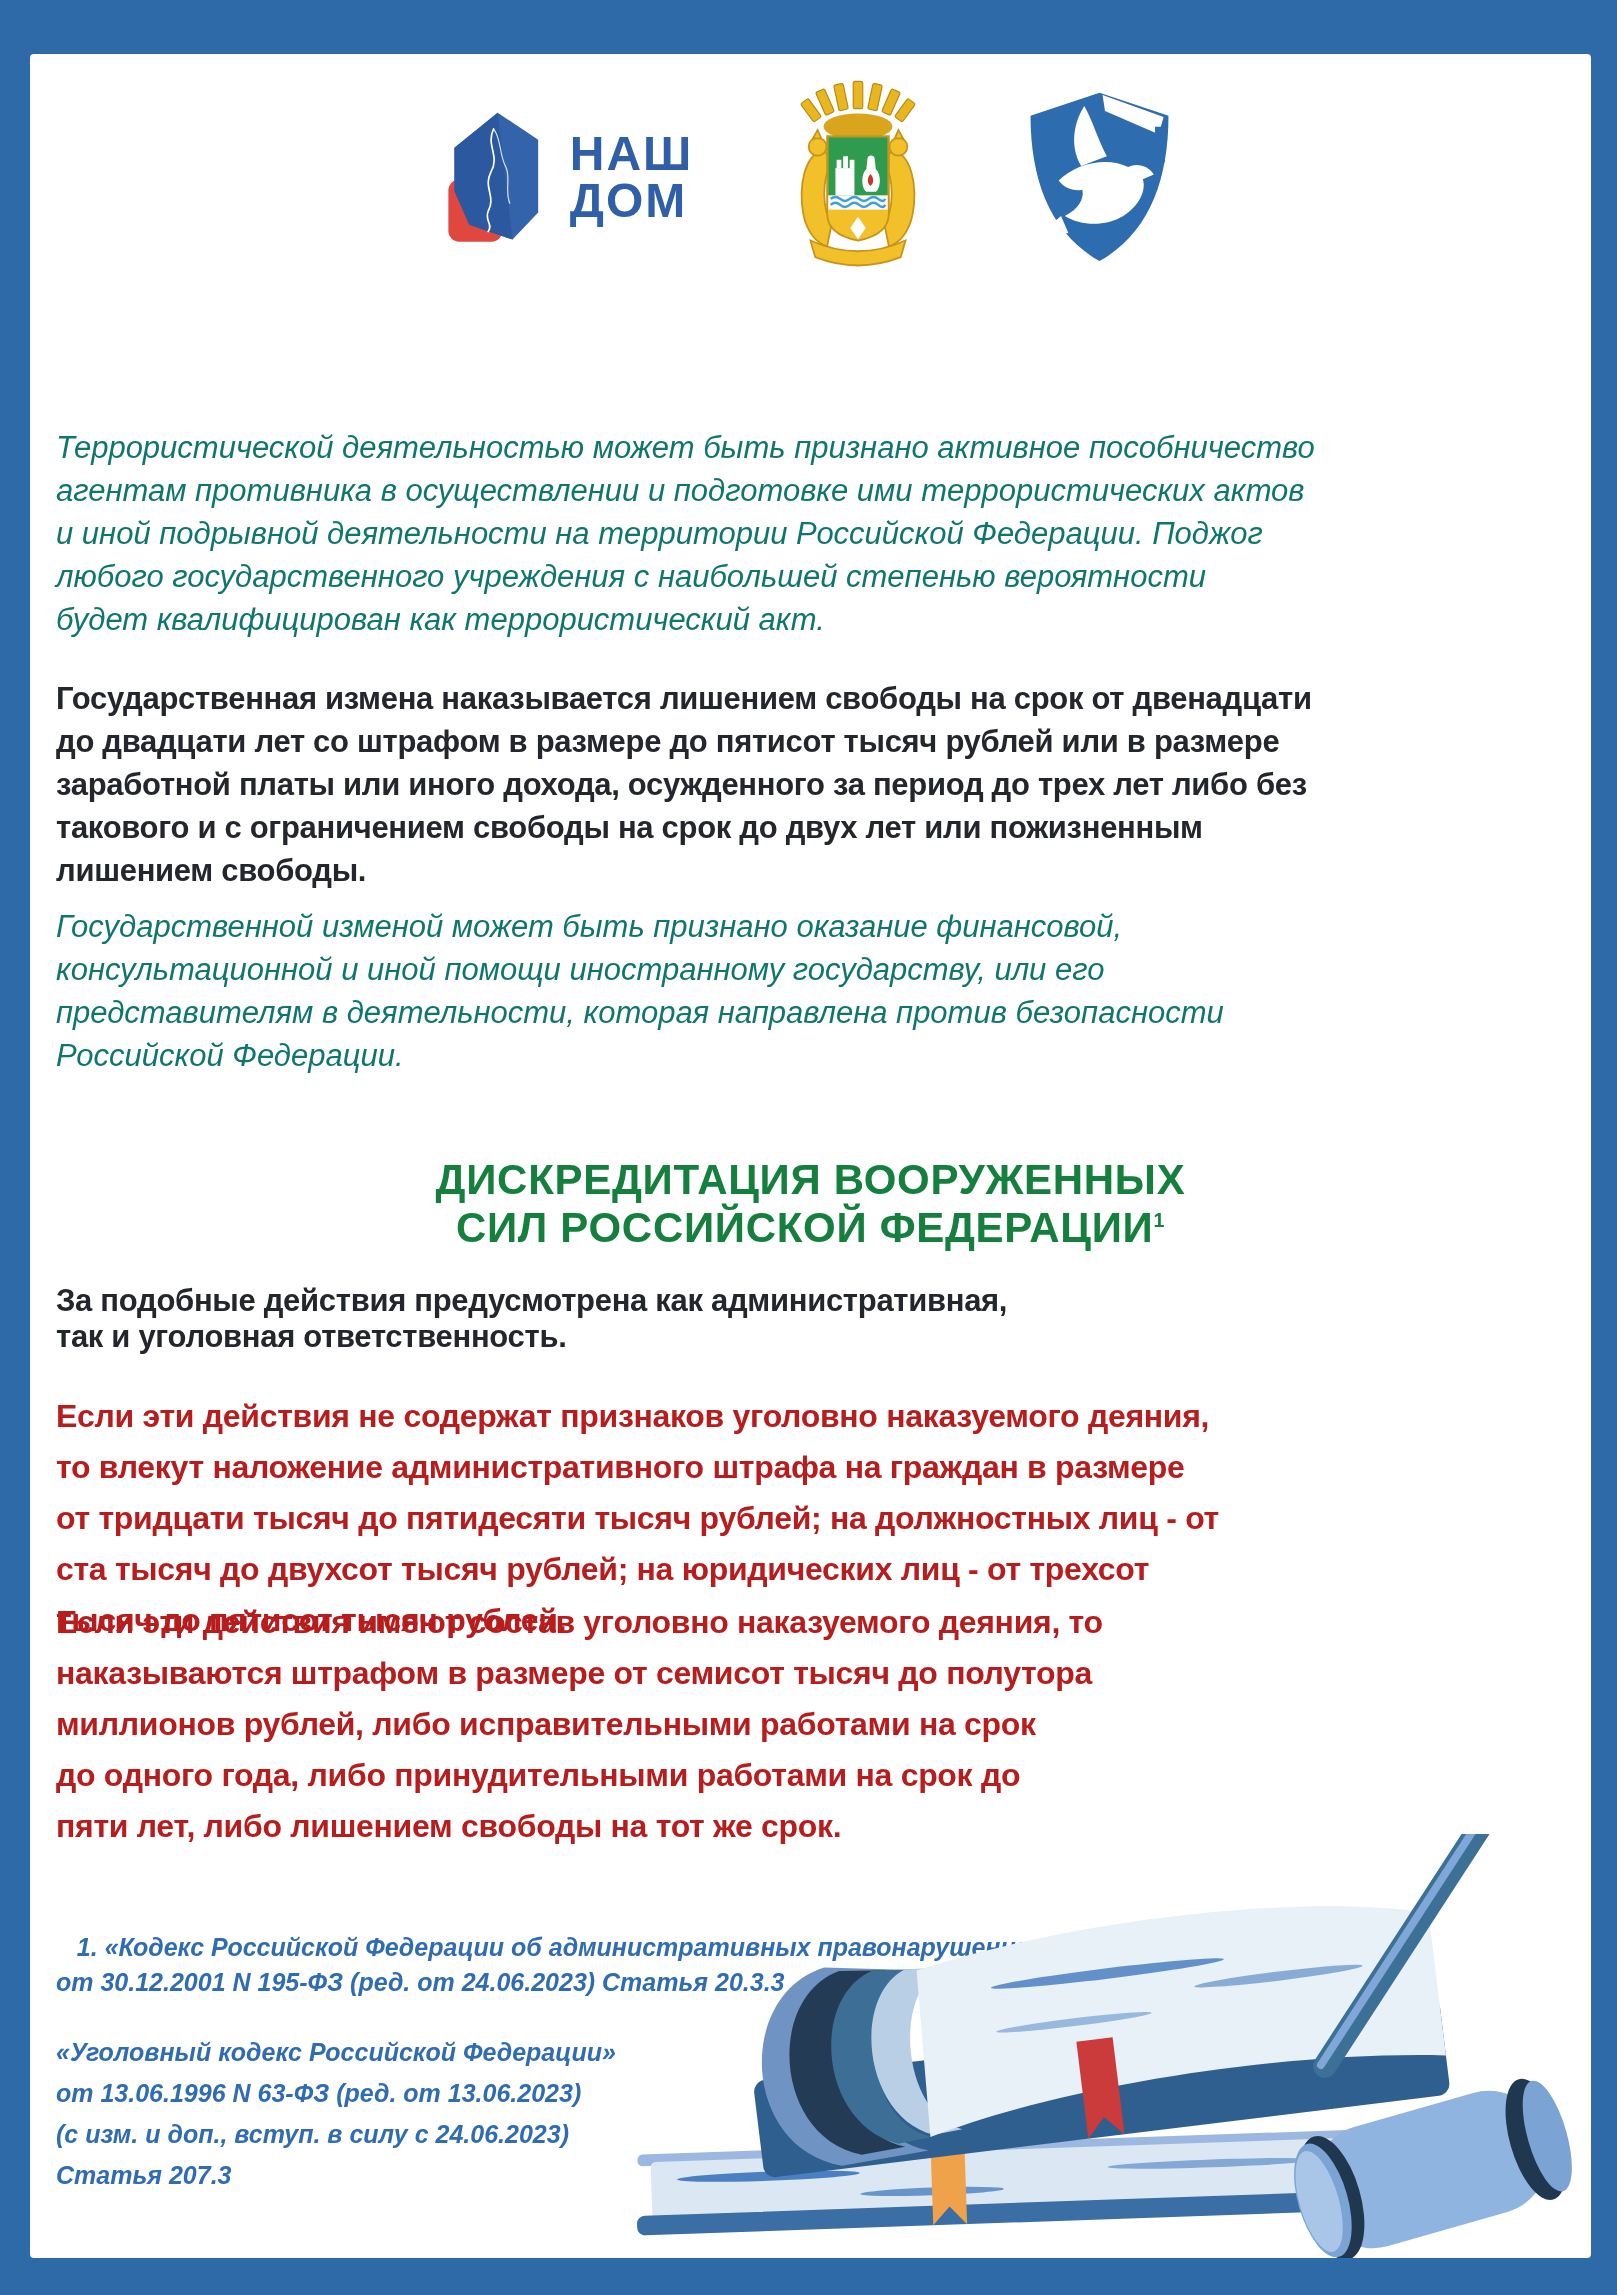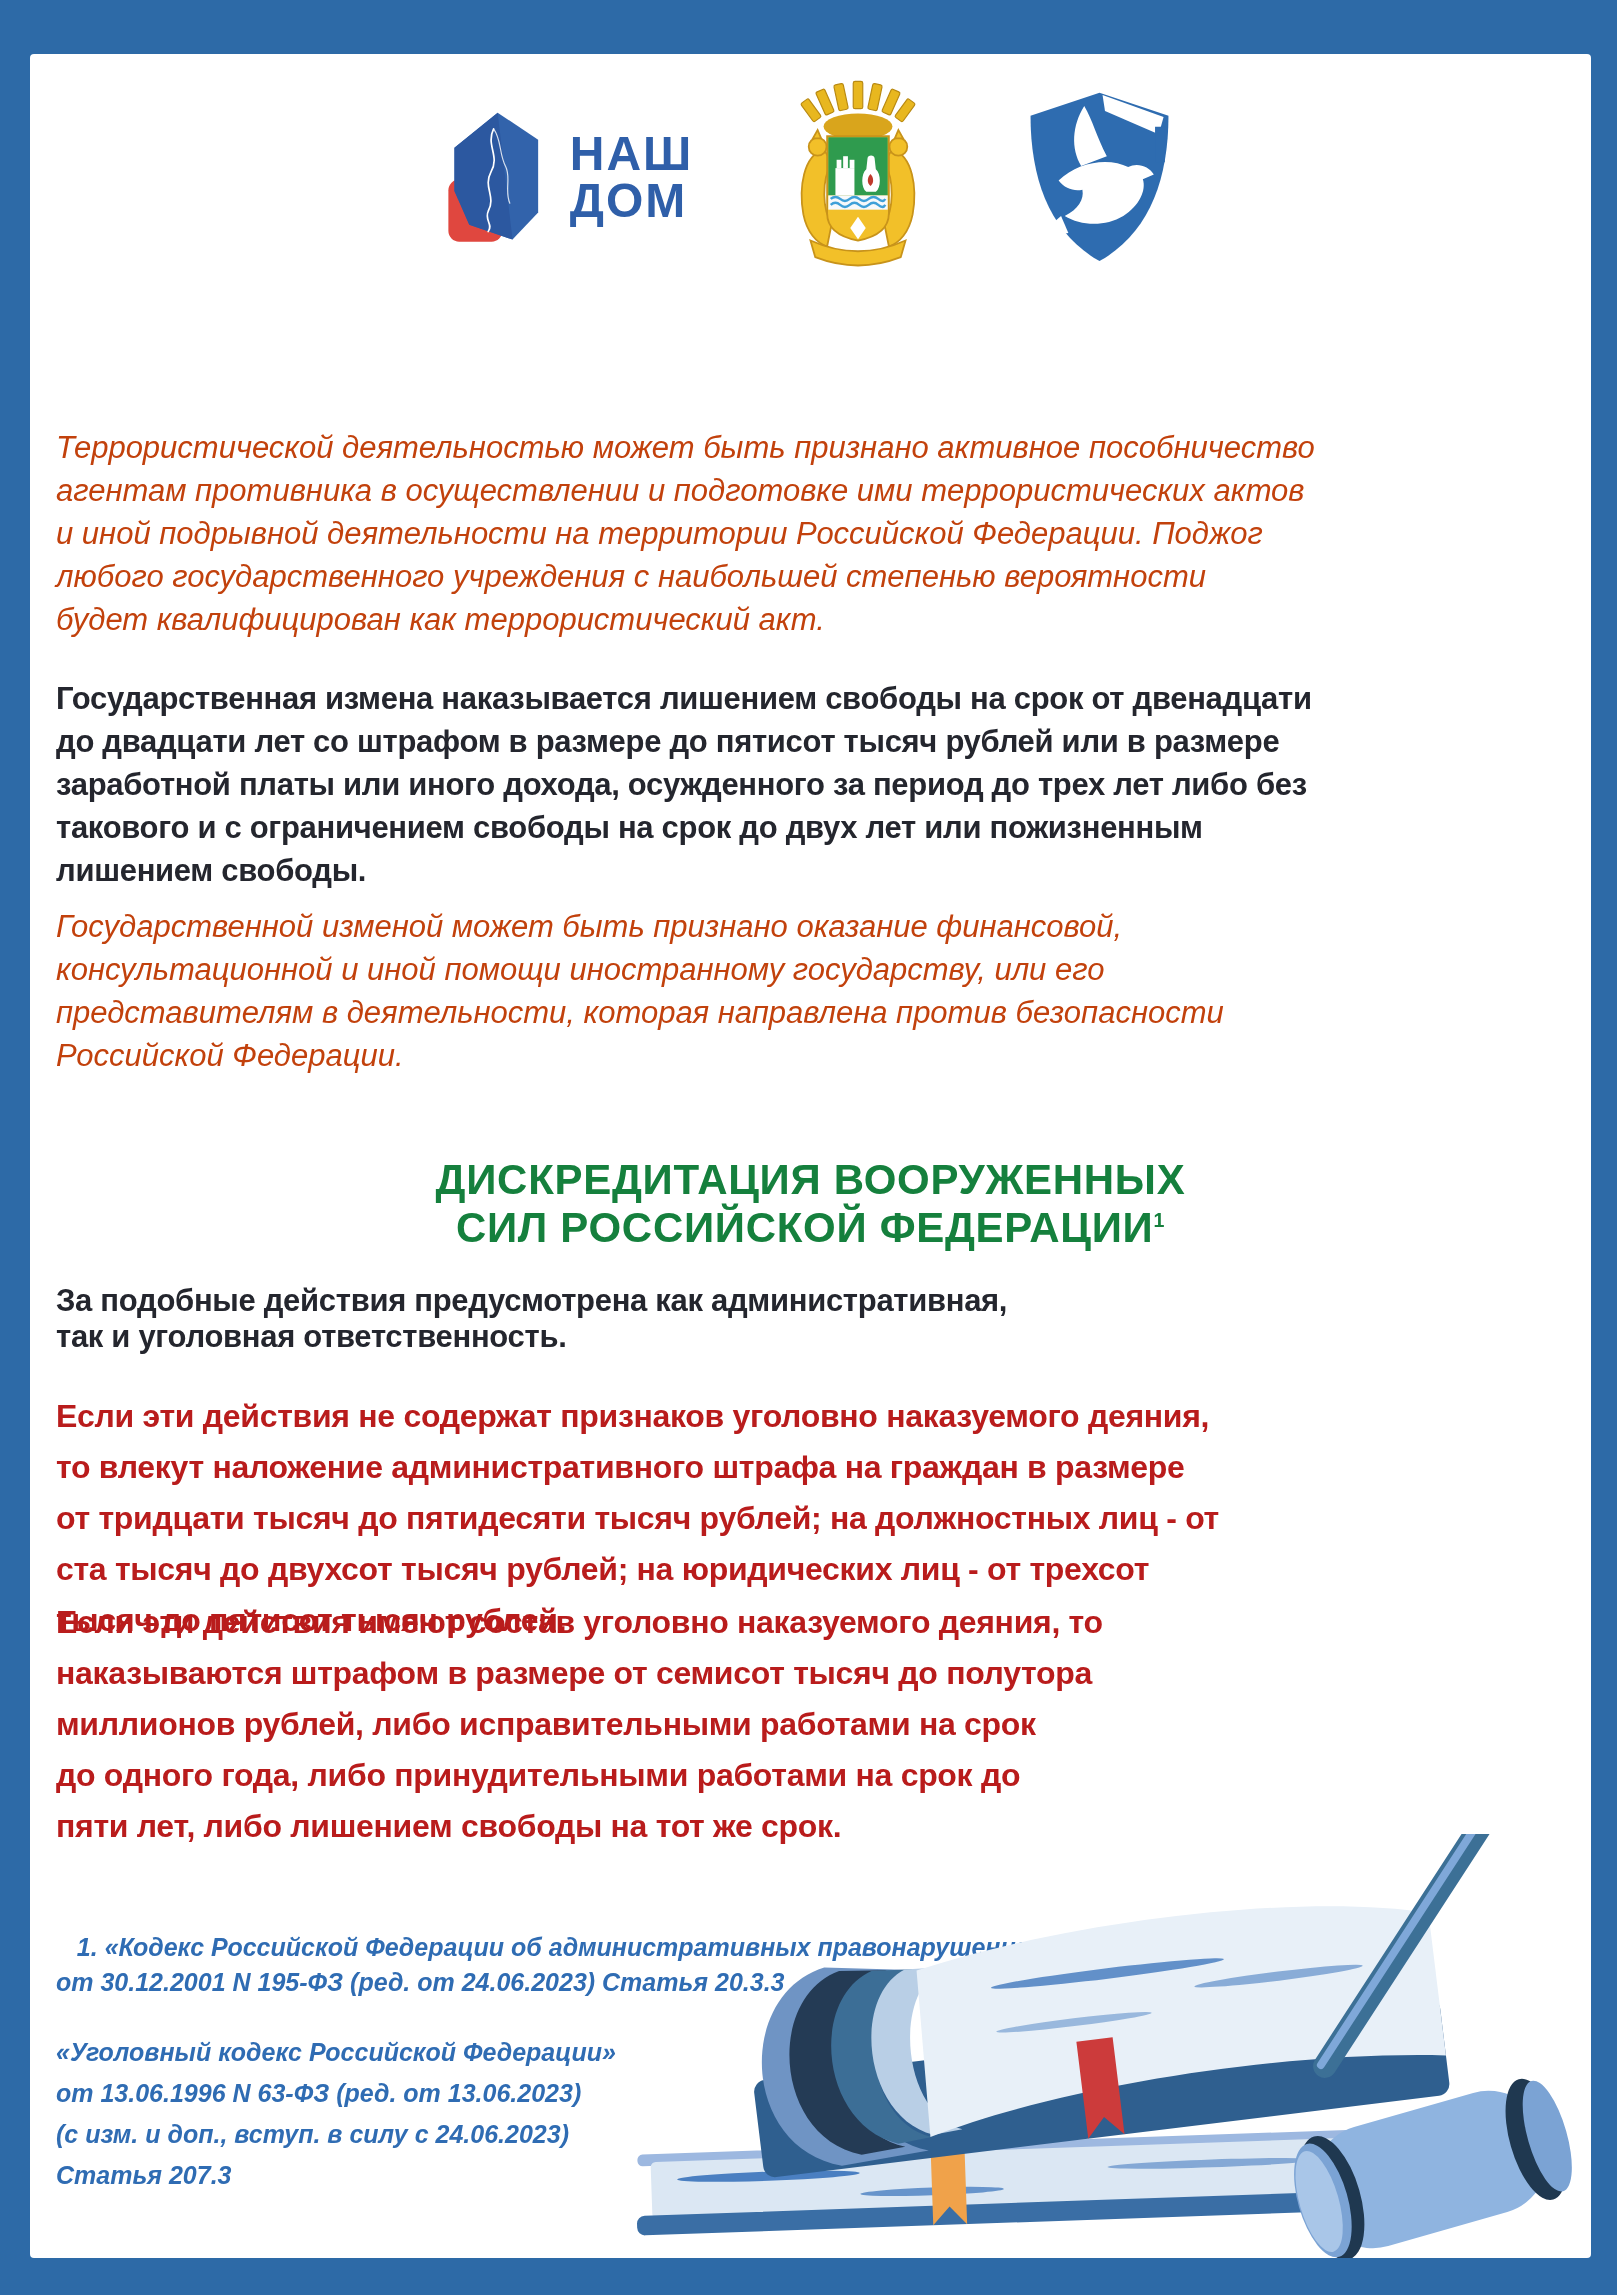--- a/index.html
+++ b/index.html
@@ -9,21 +9,21 @@
          border-radius:4px;overflow:hidden;}
   
   .logos{position:absolute;top:25px;left:0;width:100%;height:196px;display:flex;
          justify-content:center;align-items:center;gap:72px;}
   .logo-nashdom{display:flex;align-items:center;gap:17px;}
   .nashdom-word{display:flex;flex-direction:column;line-height:0.98;
                 font-weight:700;font-size:48px;letter-spacing:2px;color:#2f5fa9;}
   
   .para{position:absolute;left:26px;width:1500px;margin:0;white-space:pre-line;}
   .p-bold{font-weight:700;color:#24262e;font-size:31px;line-height:43px;letter-spacing:-0.3px;}
-  .p-italic{font-style:italic;font-weight:500;color:#c2410c;font-size:31px;line-height:43px;}
+  .p-italic{font-style:italic;font-weight:500;color:#0f766e;font-size:31px;line-height:43px;}
   .p-medium{font-weight:600;color:#24262e;font-size:31px;line-height:36px;letter-spacing:-0.3px;}
   .p-bold-lg{font-weight:700;color:#b91c1c;font-size:32px;line-height:51px;letter-spacing:-0.3px;}
   .heading{position:absolute;left:0;width:100%;margin:0;text-align:center;color:#15803d;
            font-weight:700;font-size:42px;line-height:48px;white-space:pre-line;letter-spacing:0.7px;}
   .heading sup{font-size:19.6px;vertical-align:super;line-height:0;}
   .fn{font-style:italic;font-weight:600;color:#2f6cb3;font-size:25px;}
   .fn1{line-height:35px;}
   .fn2{line-height:41px;margin-top:12px;}
   .illustration{position:absolute;right:0;bottom:0;width:965px;height:424px;}
 </style>

